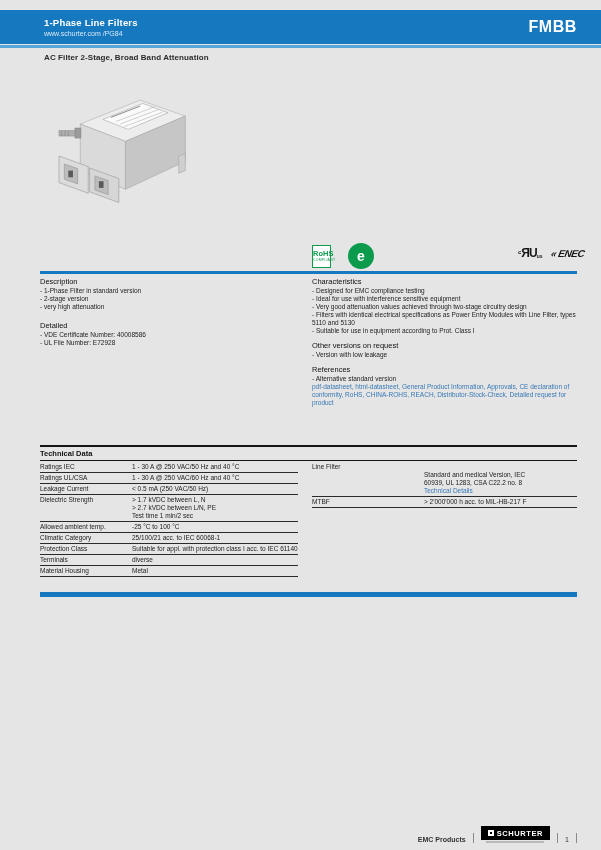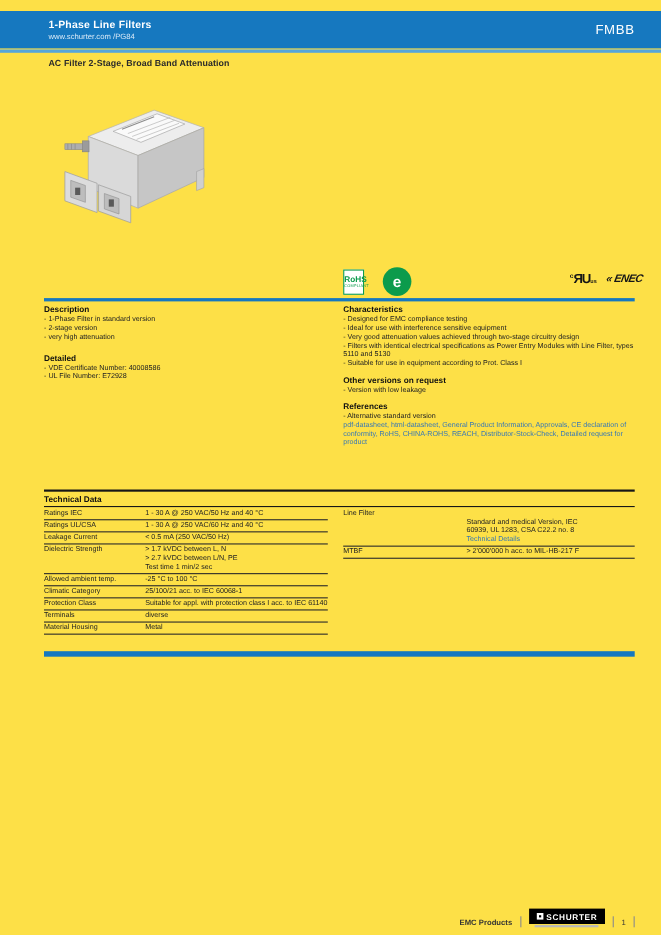--- a/index.html
+++ b/index.html
@@ -1,24 +1,24 @@
 <!DOCTYPE html>
 <html><head>
 <meta charset="utf-8">
 <style>
   html,body{margin:0;padding:0;background:#fff;}
-  .page{position:relative;width:601px;height:850px;background:#fde047;overflow:hidden;
+  .page{position:relative;width:601px;height:850px;background:#e5e5e5;overflow:hidden;
         font-family:"Liberation Sans",sans-serif;color:#1a1a1a;}
 
   
   .topbar{position:absolute;left:0;top:10px;width:601px;height:34px;background:#1678bf;color:#fff;box-sizing:border-box;}
   .topbar-inner{display:flex;justify-content:space-between;align-items:center;height:100%;padding:0 24px 0 44px;}
   .hd-title{font-size:9.5px;font-weight:bold;letter-spacing:.2px;}
   .hd-url{font-size:7px;color:#d8e9f7;margin-top:2px;}
-  .hd-code{font-size:12px;font-weight:400;letter-spacing:.6px;}
+  .hd-code{font-size:16px;font-weight:700;letter-spacing:.6px;}
   .topbar-strip{position:absolute;left:0;top:45px;width:601px;height:3px;background:#57a6da;}
   .tagline{position:absolute;left:44px;top:53px;font-size:8px;font-weight:bold;color:#2b2b2b;letter-spacing:.1px;}
 
   
   .shot{position:absolute;left:55px;top:92px;width:133px;height:112px;}
   .shot svg{width:100%;height:100%;display:block;}
 
   
   .badge-rohs{position:absolute;left:312px;top:245px;width:19px;height:23px;box-sizing:border-box;
               border:1.5px solid #0c9b4c;background:#fff;color:#0c9b4c;text-align:center;}
@@ -35,21 +35,21 @@
   .enec-mark{font-size:10px;font-weight:800;font-style:italic;transform:skewX(-10deg);letter-spacing:-.5px;line-height:1;}
   .enec-mark::before{content:"\00AB\00A0";font-weight:800;}
 
   
   .rule-blue-top{position:absolute;left:40px;top:271px;width:537px;height:3px;background:#1678bf;}
   .rule-blue-bottom{position:absolute;left:40px;top:592px;width:537px;height:5px;background:#1678bf;}
 
   
   .col-left{position:absolute;left:40px;top:277px;width:258px;}
   .col-right{position:absolute;left:312px;top:277px;width:265px;}
-  .sec{font-size:7.5px;font-weight:bold;margin:0 0 1px 0;color:#111;}
+  .sec{font-size:7.5px;font-weight:normal;margin:0 0 1px 0;color:#111;}
   .sec.gap{margin-top:6px;}
   ul.b{list-style:none;margin:0;padding:0;font-size:6.5px;line-height:8px;color:#222;}
   ul.b li::before{content:"- ";}
   .links{font-size:6.5px;line-height:8px;color:#3878b4;margin:0;cursor:pointer;}
 
   
   .tech{position:absolute;left:40px;top:445px;width:537px;}
   .tech-topline{height:2px;background:#161616;}
   .tech-h{font-size:7.5px;font-weight:bold;margin:2px 0;color:#111;}
   .tech-underline{height:1px;background:#161616;margin-bottom:1px;}

